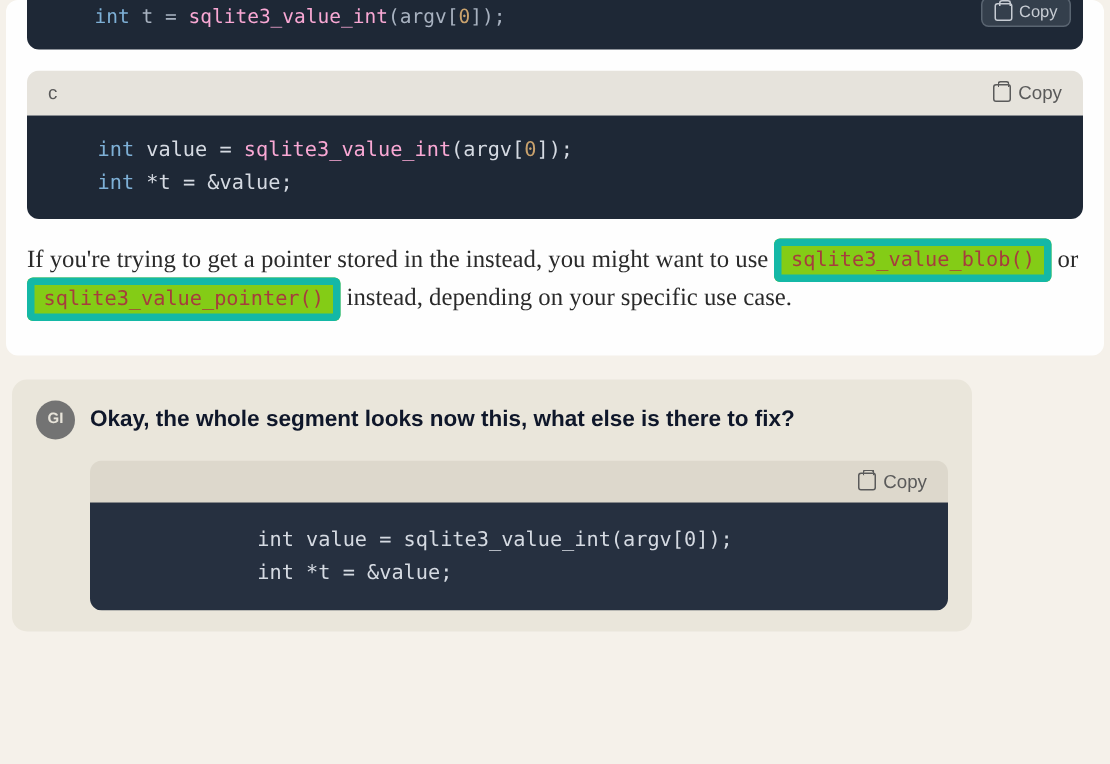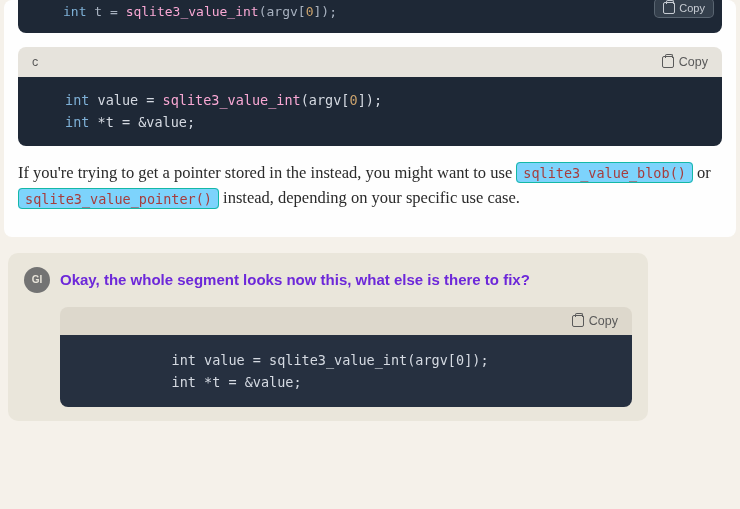--- a/index.html
+++ b/index.html
@@ -83,22 +83,22 @@
   color: #d5dae2;
 }
 .tok-kw { color: #7eb0d6; margin-left: 33px; }
 .tok-eq { color: #d5dae2; }
 .tok-fn { color: #f9a8d4; }
 .tok-num { color: #c9a26d; }
 .tok-paren { color: #d5dae2; }
 .tok-star { color: #d5dae2; }
 .tok-amp { color: #d5dae2; }
 .inline-code {
-  background: #7dd3fc;
-  border: 1px solid #14b8a6;
+  background: #84cc16;
+  border: 5px solid #14b8a6;
   border-radius: 4px;
   padding: 1.5px 6px;
   font-family: 'Menlo', 'Consolas', monospace;
   font-size: 13.5px;
   color: #a63d3d;
   margin-top: 36px;
 }
 .user-msg {
   background: #eae6db;
   border-radius: 10px;
@@ -123,21 +123,21 @@
   justify-content: center;
   font-family: -apple-system, sans-serif;
   font-size: 10px;
   font-weight: 600;
   flex-shrink: 0;
 }
 .user-text {
   font-family: -apple-system, 'Segoe UI', sans-serif;
   font-size: 15px;
   font-weight: 600;
-  color: #6d28d9;
+  color: #0f172a;
 }
 .user-code-wrap {
   border-radius: 8px;
   overflow: hidden;
   margin-left: 36px;
 }
 .user-code-header {
   background: #ddd8cc;
   padding: 7px 14px;
   display: flex;

